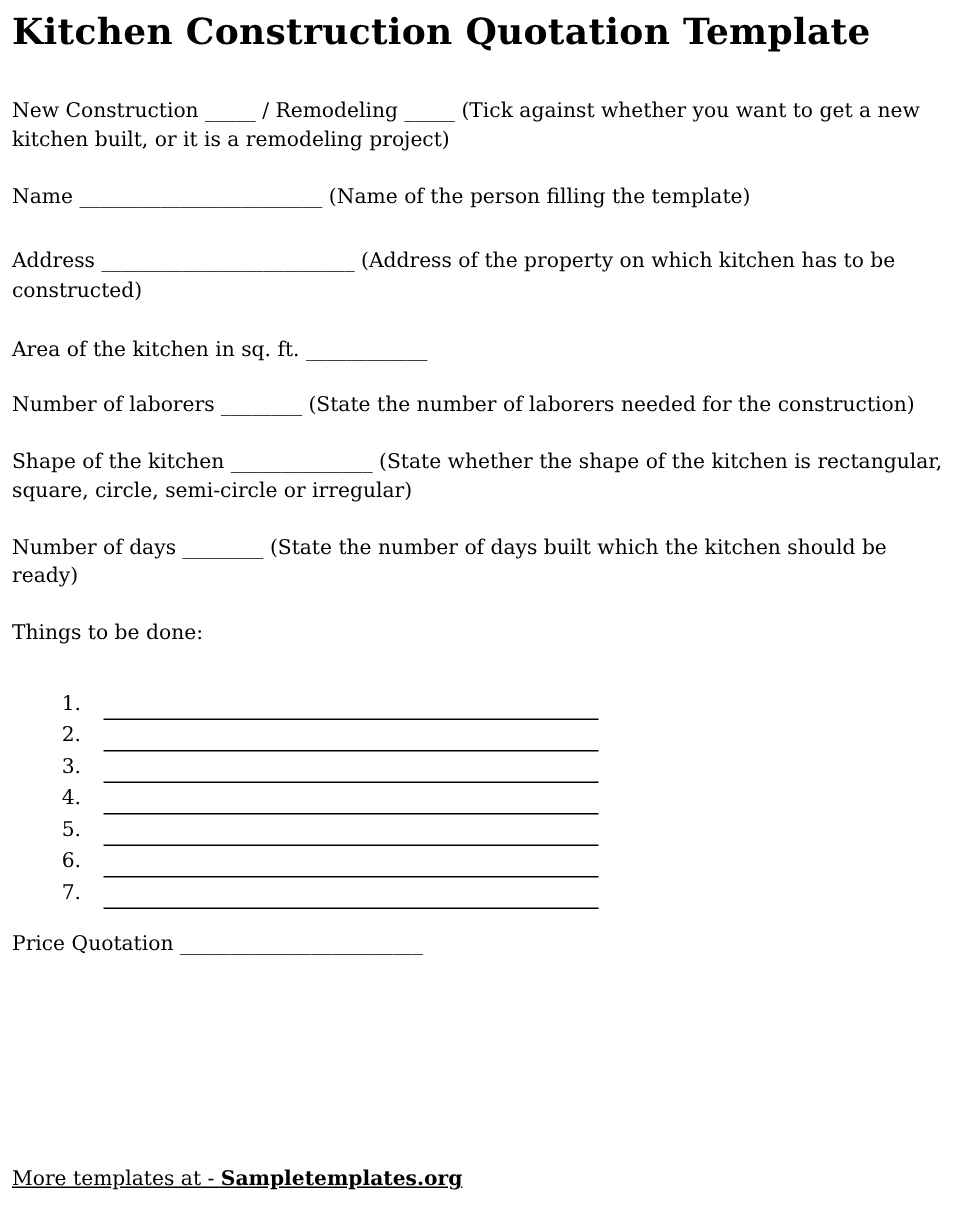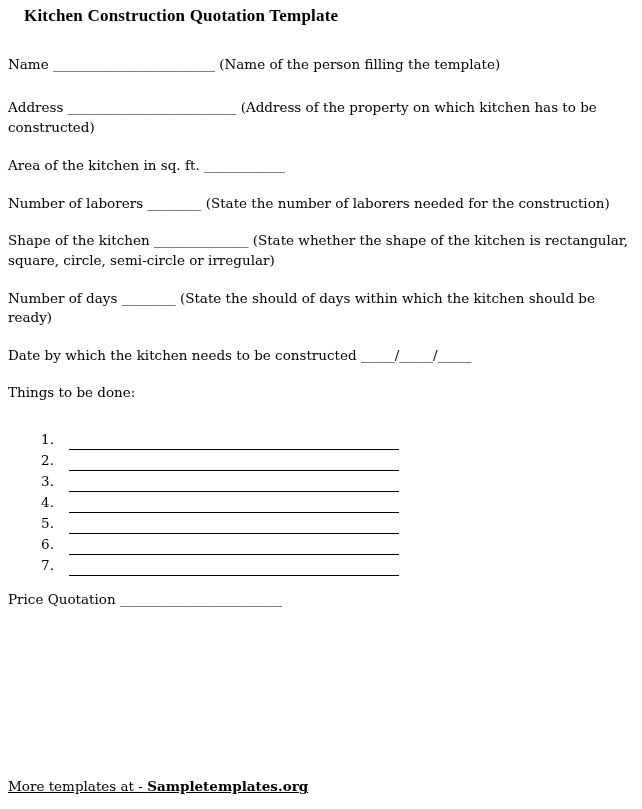--- a/index.html
+++ b/index.html
@@ -14,25 +14,24 @@
     overflow: hidden;
     color: #000000;
     font-family: "DejaVu Serif", "Liberation Serif", serif;
     font-size: 13.5px;
     line-height: 1.45;
   }
   .doc {
     padding: 4px 8px 0 8px;
   }
   .doc-title {
-    font-size: 17px;
+    font-size: 24px;
     font-weight: bold;
-    margin: 0 0 26px 16px;
+    margin: 0 0 26px 0;
     letter-spacing: 0.2px;
-    font-family: Liberation Serif, serif;
   }
   p.field {
     margin: 0 0 18px 0;
   }
   p.field.tight {
     margin-bottom: 19px;
     margin-top: 24px;
   }
   .todo-heading {
     margin: 16px 0 26px 0;
@@ -77,35 +76,35 @@
     font-weight: bold;
   }
 </style>
 </head>
 <body>
 
 <div class="doc">
 
   <h1 class="doc-title">Kitchen Construction Quotation Template</h1>
 
+  <p class="field">New Construction _____ / Remodeling _____ (Tick against whether you want to get a new kitchen built, or it is a remodeling project)</p>
 
 
   <p class="field">Name ________________________ (Name of the person filling the template)</p>
 
   <p class="field tight">Address _________________________ (Address of the property on which kitchen has to be constructed)</p>
 
   <p class="field">Area of the kitchen in sq. ft. ____________</p>
 
   <p class="field">Number of laborers ________ (State the number of laborers needed for the construction)</p>
 
   <p class="field">Shape of the kitchen ______________ (State whether the shape of the kitchen is rectangular, square, circle, semi-circle or irregular)</p>
 
-  <p class="field">Number of days ________ (State the should of days within which the kitchen should be ready)</p>
+  <p class="field">Number of days ________ (State the number of days built which the kitchen should be ready)</p>
 
-  <p class="field">Date by which the kitchen needs to be constructed _____/_____/_____</p>
 
   <p class="todo-heading">Things to be done:</p>
 
   <div class="todo-list">
     <div class="todo-row">
       <span class="todo-num">1.</span>
       <span class="todo-blank"></span>
     </div>
     <div class="todo-row">
       <span class="todo-num">2.</span>

